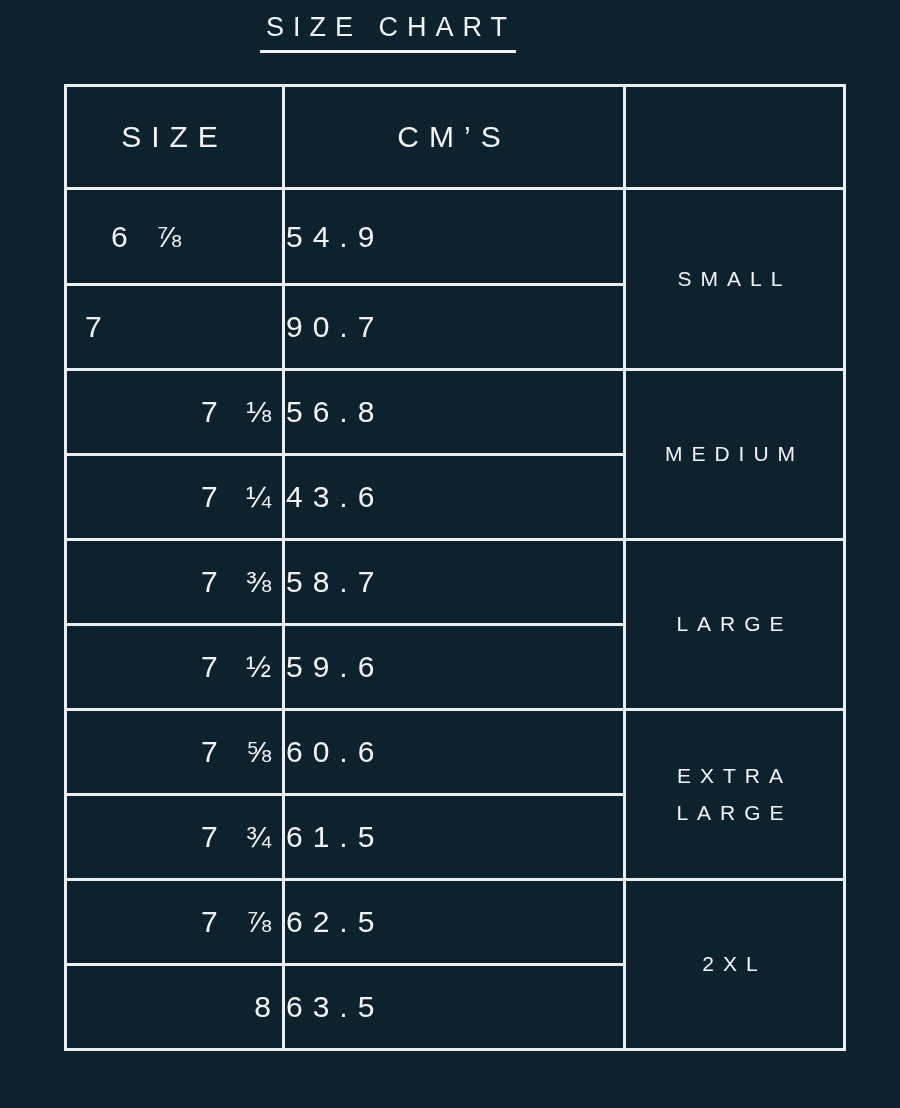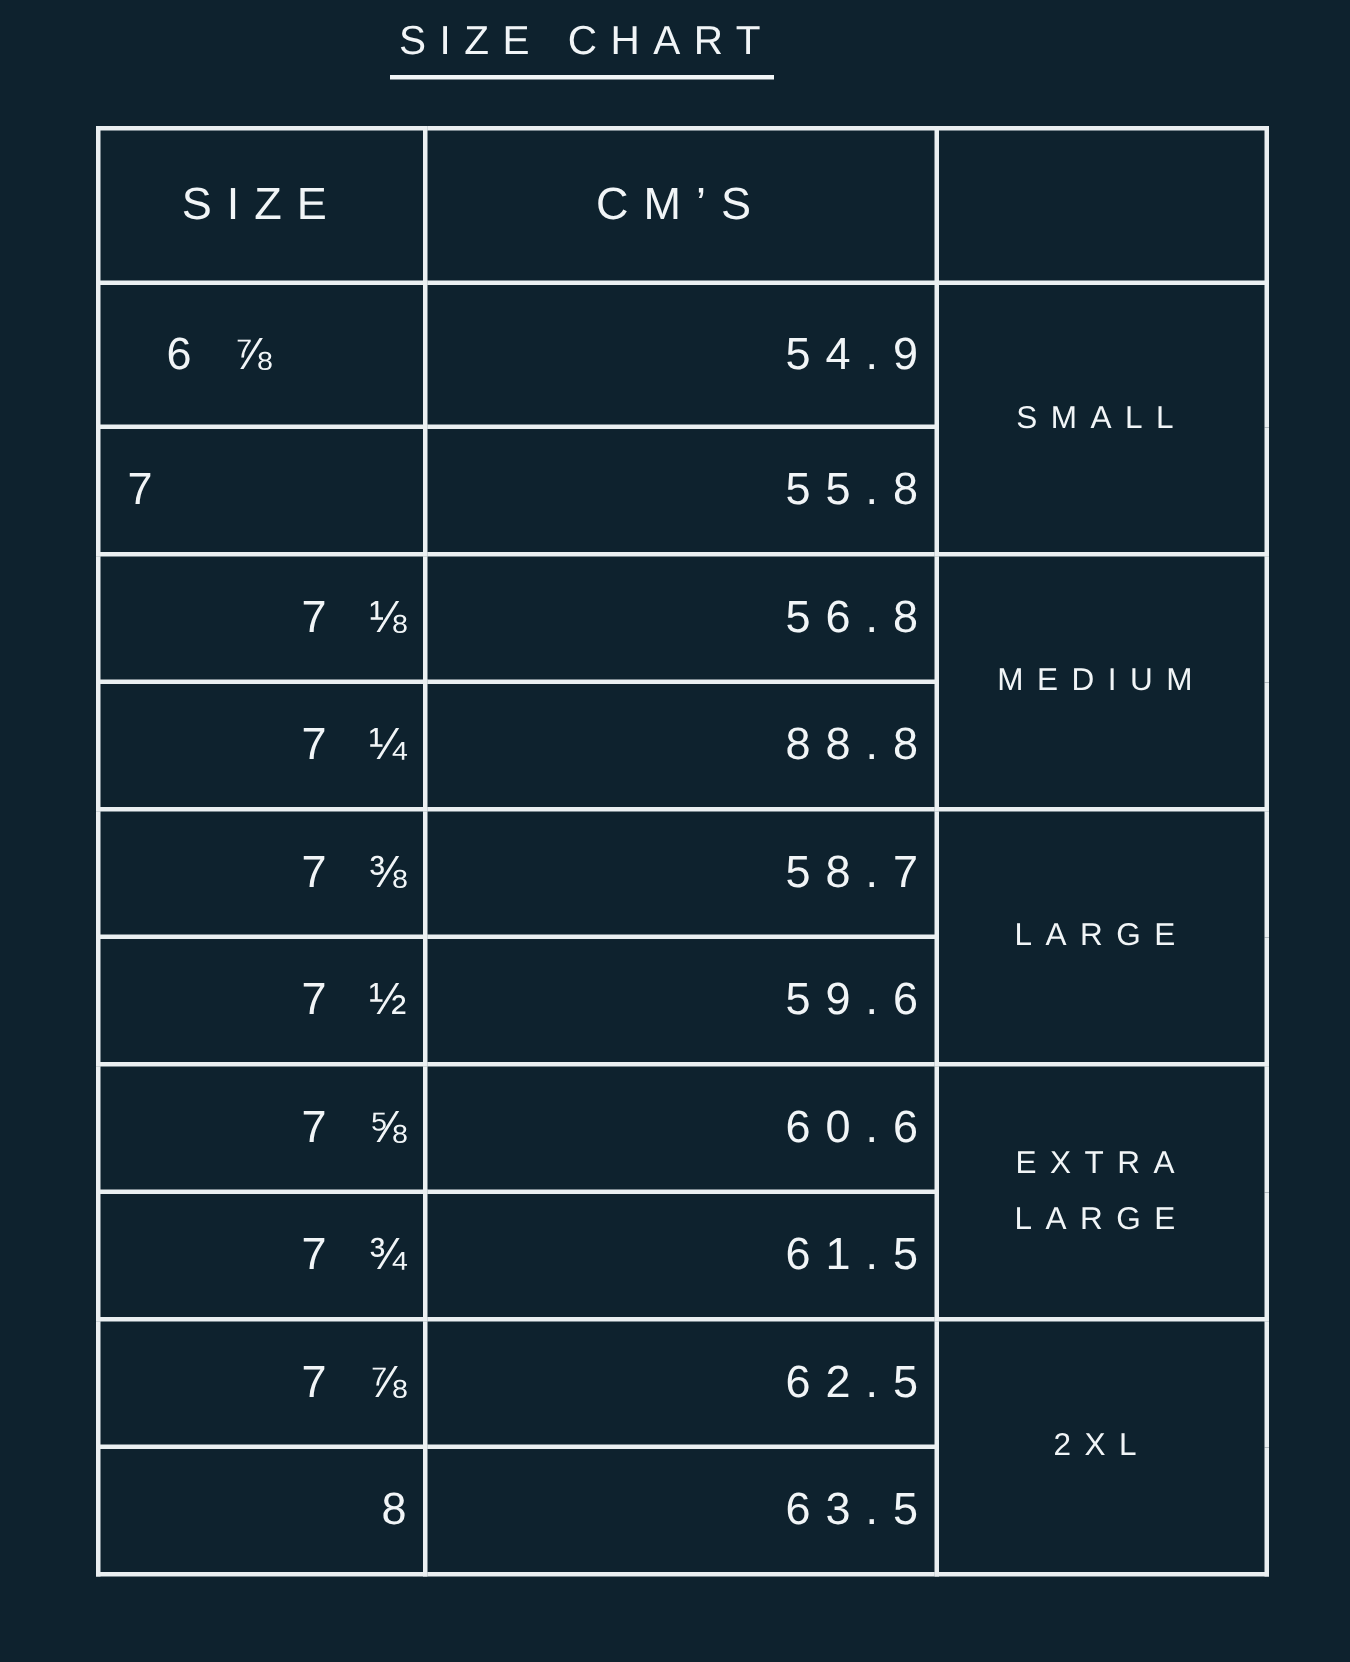--- a/index.html
+++ b/index.html
@@ -53,21 +53,21 @@
     overflow: hidden;
   }
   tr.header-row { height: 103px; }
   tr.body-row   { height: 85px; }
   tr.body-row.first { height: 96px; }
   th { text-align: center; }
   td.size-cell.center { }
   td.size-cell.pad-r1 { padding-left: 44px; }
   td.size-cell.pad-r2 { padding-left: 18px; }
   td.size-cell.left   { text-align: right; padding-left: 48px; }
-  td.cms-cell { text-align: right; }
+  td.cms-cell { text-align: left; }
   td.group-cell {
     text-align: center;
     font-size: 21px;
     letter-spacing: 9px;
     line-height: 1.72;
     padding: 0 8px;
   }
 </style>
 </head>
 <body>
@@ -89,31 +89,31 @@
       <th></th>
     </tr>
 
     <tr class="body-row first">
       <td class="size-cell center pad-r1">6 ⅞</td>
       <td class="cms-cell">54.9</td>
       <td class="group-cell" rowspan="2">SMALL</td>
     </tr>
     <tr class="body-row">
       <td class="size-cell center pad-r2">7</td>
-      <td class="cms-cell">55.8</td>
+      <td class="cms-cell">90.7</td>
     </tr>
 
     <tr class="body-row">
       <td class="size-cell left">7 ⅛</td>
       <td class="cms-cell">56.8</td>
       <td class="group-cell" rowspan="2">MEDIUM</td>
     </tr>
     <tr class="body-row">
       <td class="size-cell left">7 ¼</td>
-      <td class="cms-cell">88.8</td>
+      <td class="cms-cell">43.6</td>
     </tr>
 
     <tr class="body-row">
       <td class="size-cell left">7 ⅜</td>
       <td class="cms-cell">58.7</td>
       <td class="group-cell" rowspan="2">LARGE</td>
     </tr>
     <tr class="body-row">
       <td class="size-cell left">7 ½</td>
       <td class="cms-cell">59.6</td>

